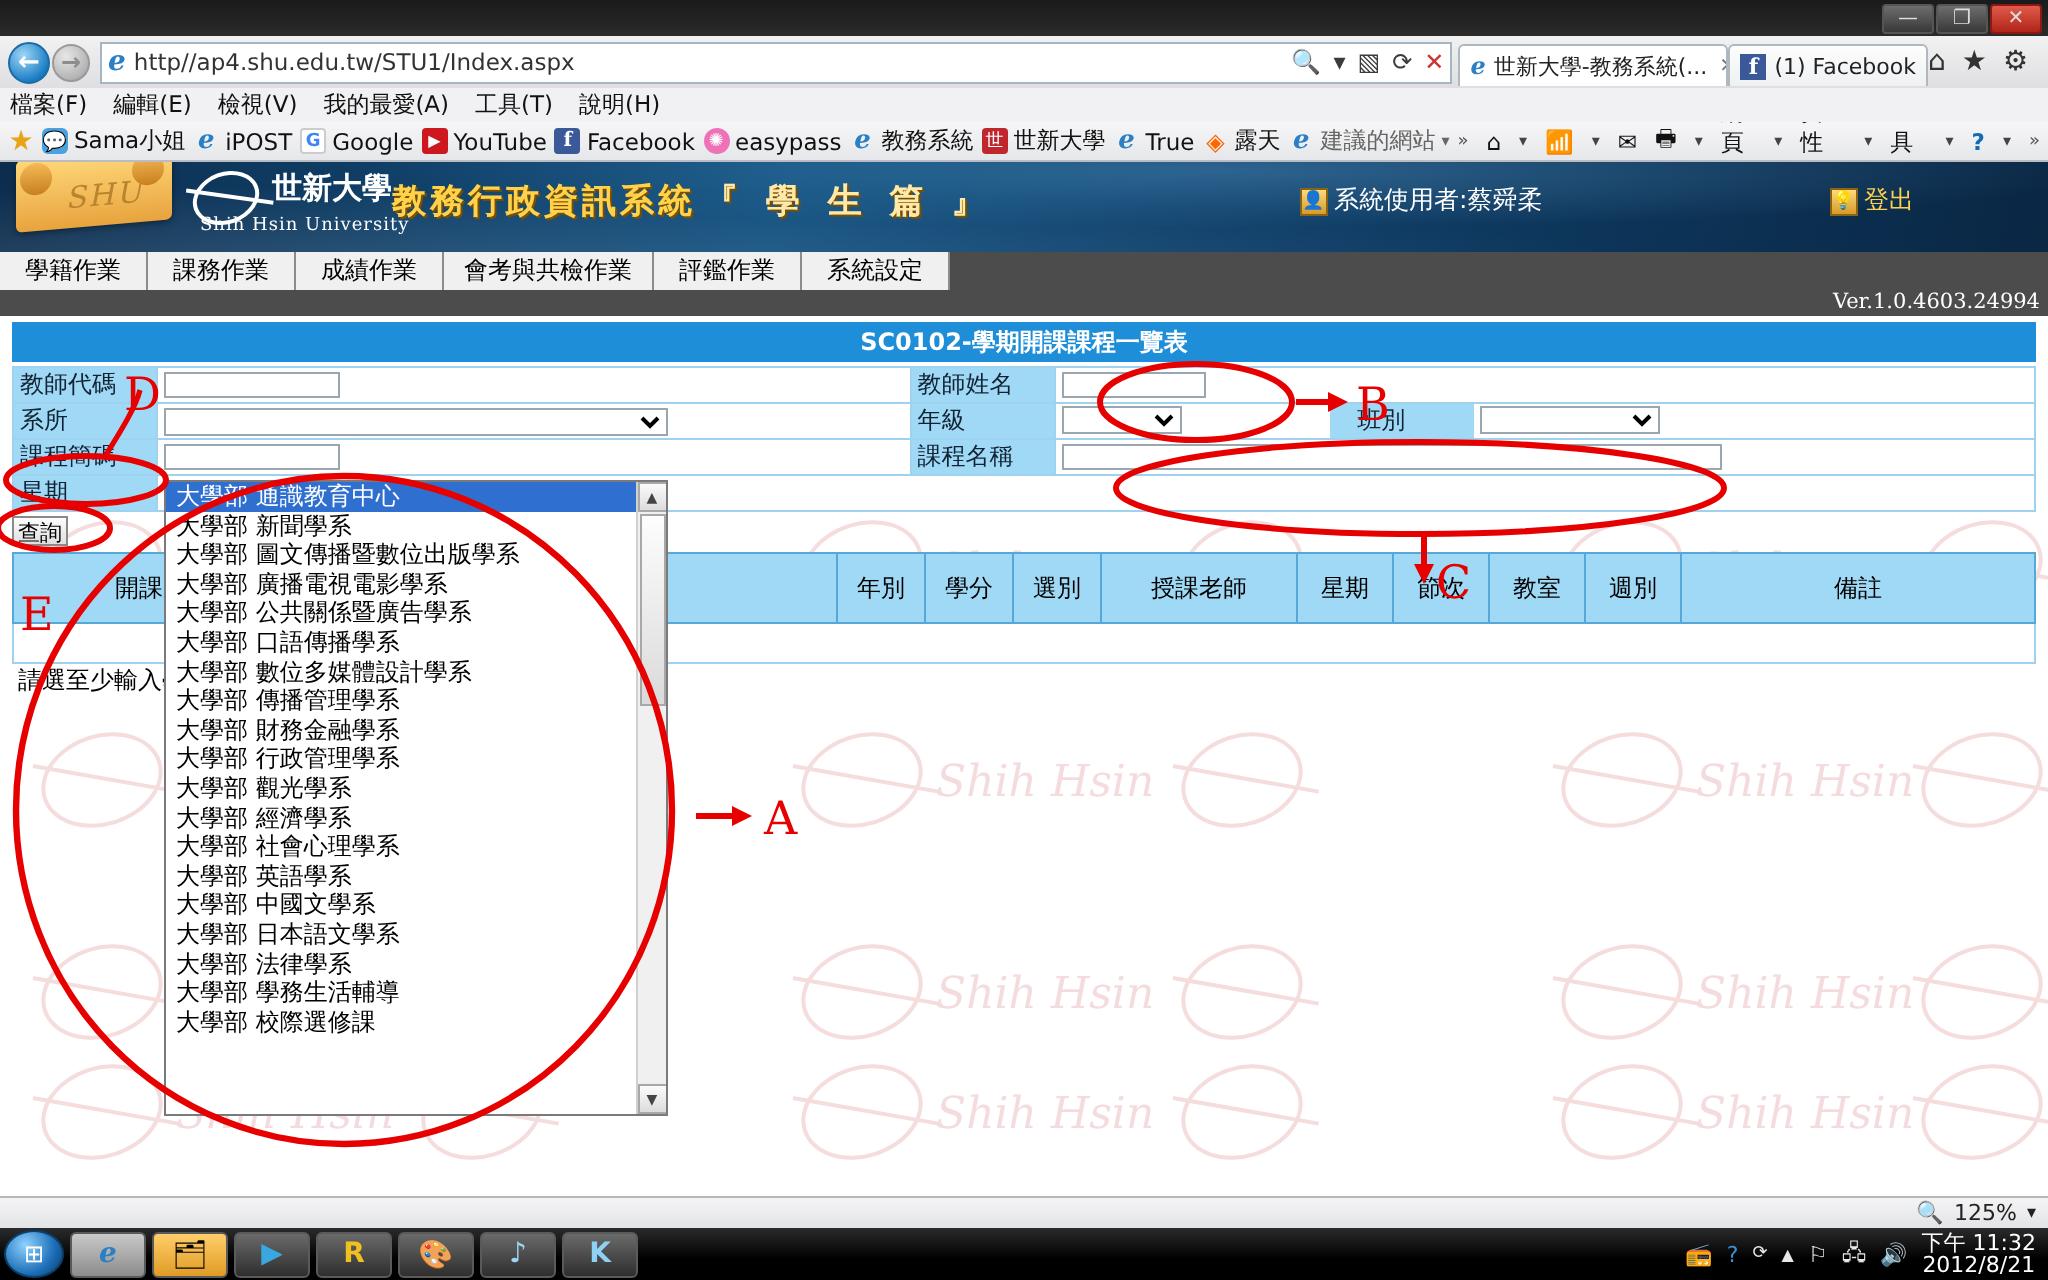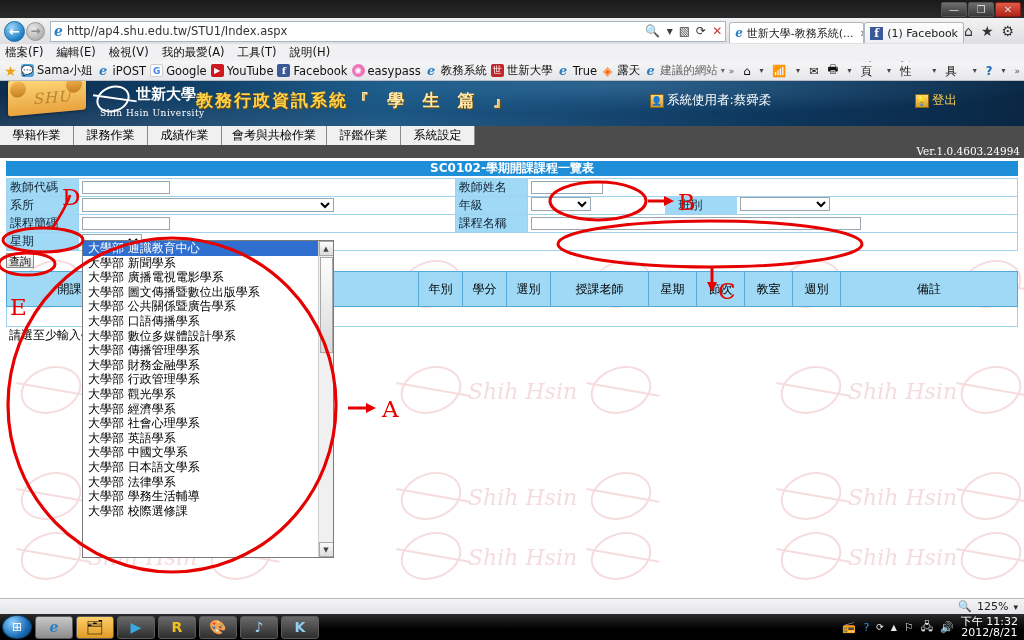--- a/index.html
+++ b/index.html
@@ -122,40 +122,40 @@
   .shulogo{ position:absolute; left:96px; top:5px; width:34px;height:26px;
     border:2px solid #fff; border-radius:50%; transform:rotate(-20deg);}
   .shulogo:after{content:"";position:absolute;left:-5px;top:10px;width:44px;height:2px;background:#fff;transform:rotate(28deg);}
   .uniname{ position:absolute; left:136px; top:4px; color:#fff;
     font-family:"DejaVu Serif",serif; font-size:15px; font-weight:bold;}
   .unisub{ position:absolute; left:100px; top:27px; color:#fff;
     font-family:"DejaVu Serif",serif; font-size:9px; letter-spacing:.5px;}
   .sysname{ position:absolute; left:196px; top:8px;
     color:#ffd24a; font-size:17px; font-weight:bold; letter-spacing:2px;
     text-shadow:1px 1px 0 #7a4f00;}
-  .sysname .stu{ color:#ffe9a8; margin-left:4px; letter-spacing:4px;font-family:Liberation Mono, monospace;}
+  .sysname .stu{ color:#ffe9a8; margin-left:4px; letter-spacing:4px;}
   .userbox{ position:absolute; left:650px; top:11px; display:flex; align-items:center; gap:3px;
     color:#fff; font-size:12.5px;}
   .logoutbox{ position:absolute; left:915px; top:11px; display:flex; align-items:center; gap:3px;
     color:#ffd24a; font-size:12.5px;}
   .chip{ width:14px;height:14px;background:linear-gradient(#ffd97e,#d79b28);
     border:1px solid #8a6313; display:flex;align-items:center;justify-content:center;
     font-size:9px;color:#5a3d07;}
 
   
   .navtabs{ position:relative; height:19px; background:#4c4c4c; display:flex; }
   .navtab{ min-width:74px; padding:0 10px; height:19px; background:#f0f0f0;
     border-right:1px solid #8c8c8c; display:flex;align-items:center;justify-content:center;
     font-size:12px; color:#000; }
   .verbar{ position:relative; height:13px; background:#4c4c4c; color:#fff;
     font-size:10.5px; text-align:right; padding-right:4px; font-family:"DejaVu Serif",serif;}
 
   
   .content{ position:relative; padding:3px 6px 0 6px; }
-  .titlebox{ height:15px; background:#1e8ed8; color:#fff; font-size:12px;
+  .titlebox{ height:20px; background:#1e8ed8; color:#fff; font-size:12px;
     display:flex;align-items:center;justify-content:center; font-weight:bold;}
   .formtbl{ width:100%; border-collapse:collapse; margin-top:2px; }
   .formtbl td{ border:1px solid #9fd2ef; height:18px; font-size:12px; padding:0 3px; }
   .lbl{ background:#9fd9f6; color:#123; width:72px; white-space:nowrap;}
   .fieldcell{ background:#fff; }
   .inp{ height:13px; border:1px solid #9aa7b0; background:#fff; }
   select.sel{ height:14px; font-size:11px; border:1px solid #9aa7b0; background:#fff; }
   .btnq{ font-size:11px; border:1px solid #8a8a8a;
     background:linear-gradient(#fdfdfd,#dfdfdf); padding:0 2px; height:15px; }
 
@@ -500,22 +500,22 @@
         </tbody>
       </table>
 
       <div class="msgrow">請選至少輸入學</div>
     </div>
 
     <div class="ddlist">
       <div class="ddinner">
         <div class="ddopt sel">大學部 通識教育中心</div>
         <div class="ddopt">大學部 新聞學系</div>
+        <div class="ddopt">大學部 圖文傳播暨數位出版學系</div>
         <div class="ddopt">大學部 廣播電視電影學系</div>
-        <div class="ddopt">大學部 圖文傳播暨數位出版學系</div>
         <div class="ddopt">大學部 公共關係暨廣告學系</div>
         <div class="ddopt">大學部 口語傳播學系</div>
         <div class="ddopt">大學部 數位多媒體設計學系</div>
         <div class="ddopt">大學部 傳播管理學系</div>
         <div class="ddopt">大學部 財務金融學系</div>
         <div class="ddopt">大學部 行政管理學系</div>
         <div class="ddopt">大學部 觀光學系</div>
         <div class="ddopt">大學部 經濟學系</div>
         <div class="ddopt">大學部 社會心理學系</div>
         <div class="ddopt">大學部 英語學系</div>

